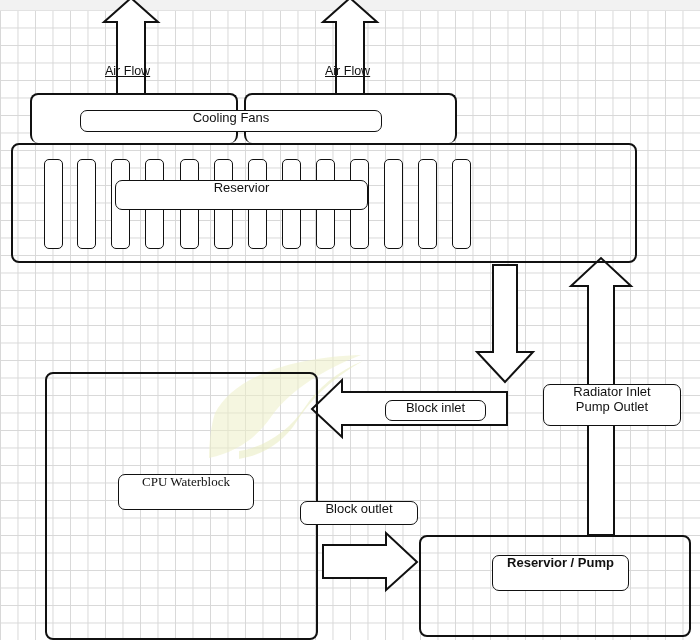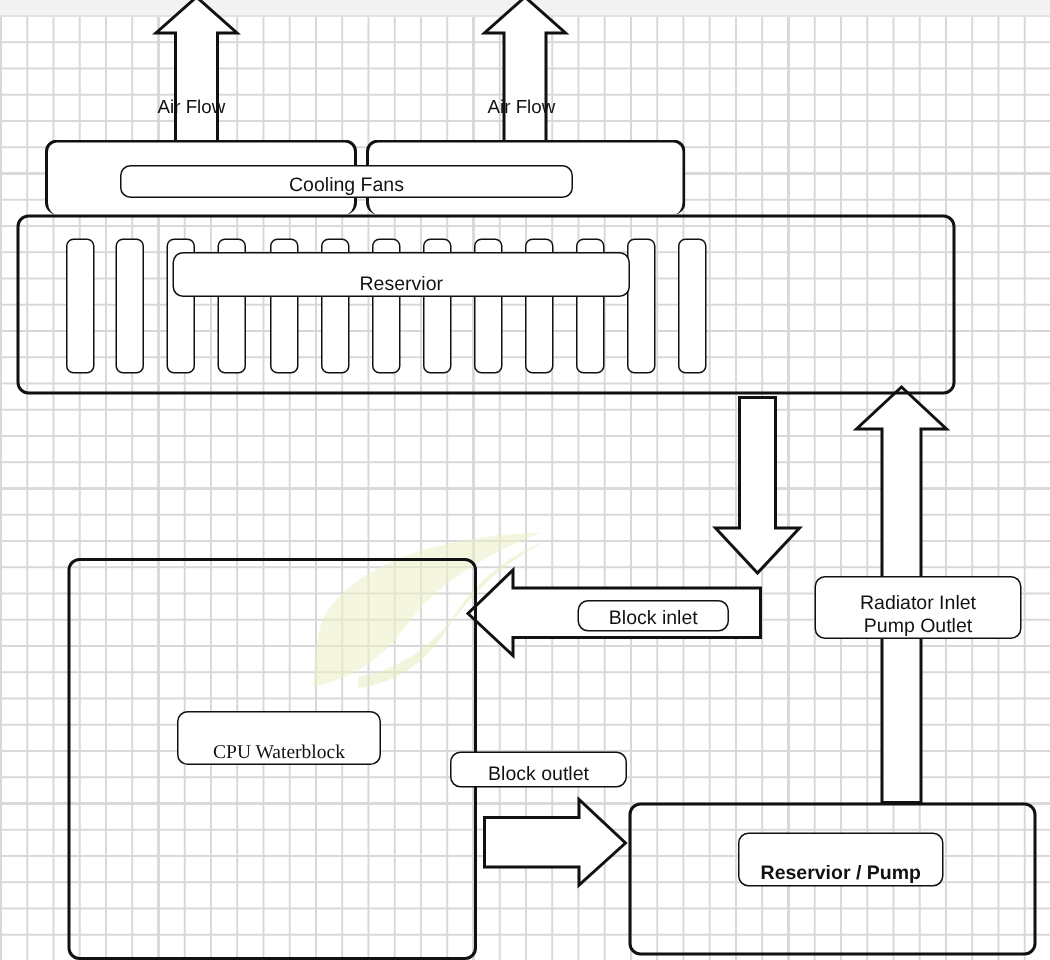--- a/index.html
+++ b/index.html
@@ -49,35 +49,36 @@
     width: 700px; height: 640px;
     pointer-events: none;
   }
   .lbl {
     position: absolute;
     box-sizing: border-box;
     background: #ffffff;
     border: 1.6px solid #111111;
     border-radius: 7px;
     display: flex;
-    align-items: flex-end;
+    align-items: flex-start;
     justify-content: center;
     text-align: center;
     color: #111111;
     font-size: 13px;
     line-height: 1.15;
     white-space: pre-line;
     z-index: 8;
   }
   .plain-text {
     position: absolute;
     color: #111111;
     font-size: 12.5px;
     z-index: 9;
     white-space: nowrap;
+    text-decoration: underline;
   }
   .shape-box {
     position: absolute;
     box-sizing: border-box;
     border: 2px solid #111111;
     border-radius: 8px;
     background: transparent;
     z-index: 3;
   }
   .fin {
@@ -145,21 +146,21 @@
   <div class="fin" style="left:384px; top:159px; width:19px; height:90px;"></div>
   <div class="fin" style="left:418px; top:159px; width:19px; height:90px;"></div>
   <div class="fin" style="left:452px; top:159px; width:19px; height:90px;"></div>
 
   <div class="shape-box" style="left:45px; top:372px; width:273px; height:268px;"></div>
 
   <div class="shape-box" style="left:419px; top:535px; width:272px; height:102px;"></div>
 
   <div class="lbl" style="left:80px; top:110px; width:302px; height:22px;"><span>Cooling Fans</span></div>
 
-  <div class="lbl" style="left:115px; top:168px; width:305px; height:30px;"><span>Reservior</span></div>
+  <div class="lbl" style="left:115px; top:180px; width:253px; height:30px;"><span>Reservior</span></div>
 
 
   <div class="lbl" style="left:385px; top:400px; width:101px; height:21px;"><span>Block inlet</span></div>
 
   <div class="lbl" style="left:543px; top:384px; width:138px; height:42px;"><span>Radiator Inlet
 Pump Outlet</span></div>
 
   <div class="lbl" style="left:118px; top:474px; width:136px; height:36px;font-family:Liberation Serif, serif;"><span>CPU Waterblock</span></div>
 
   <div class="lbl" style="left:300px; top:501px; width:118px; height:24px;"><span>Block outlet</span></div>

